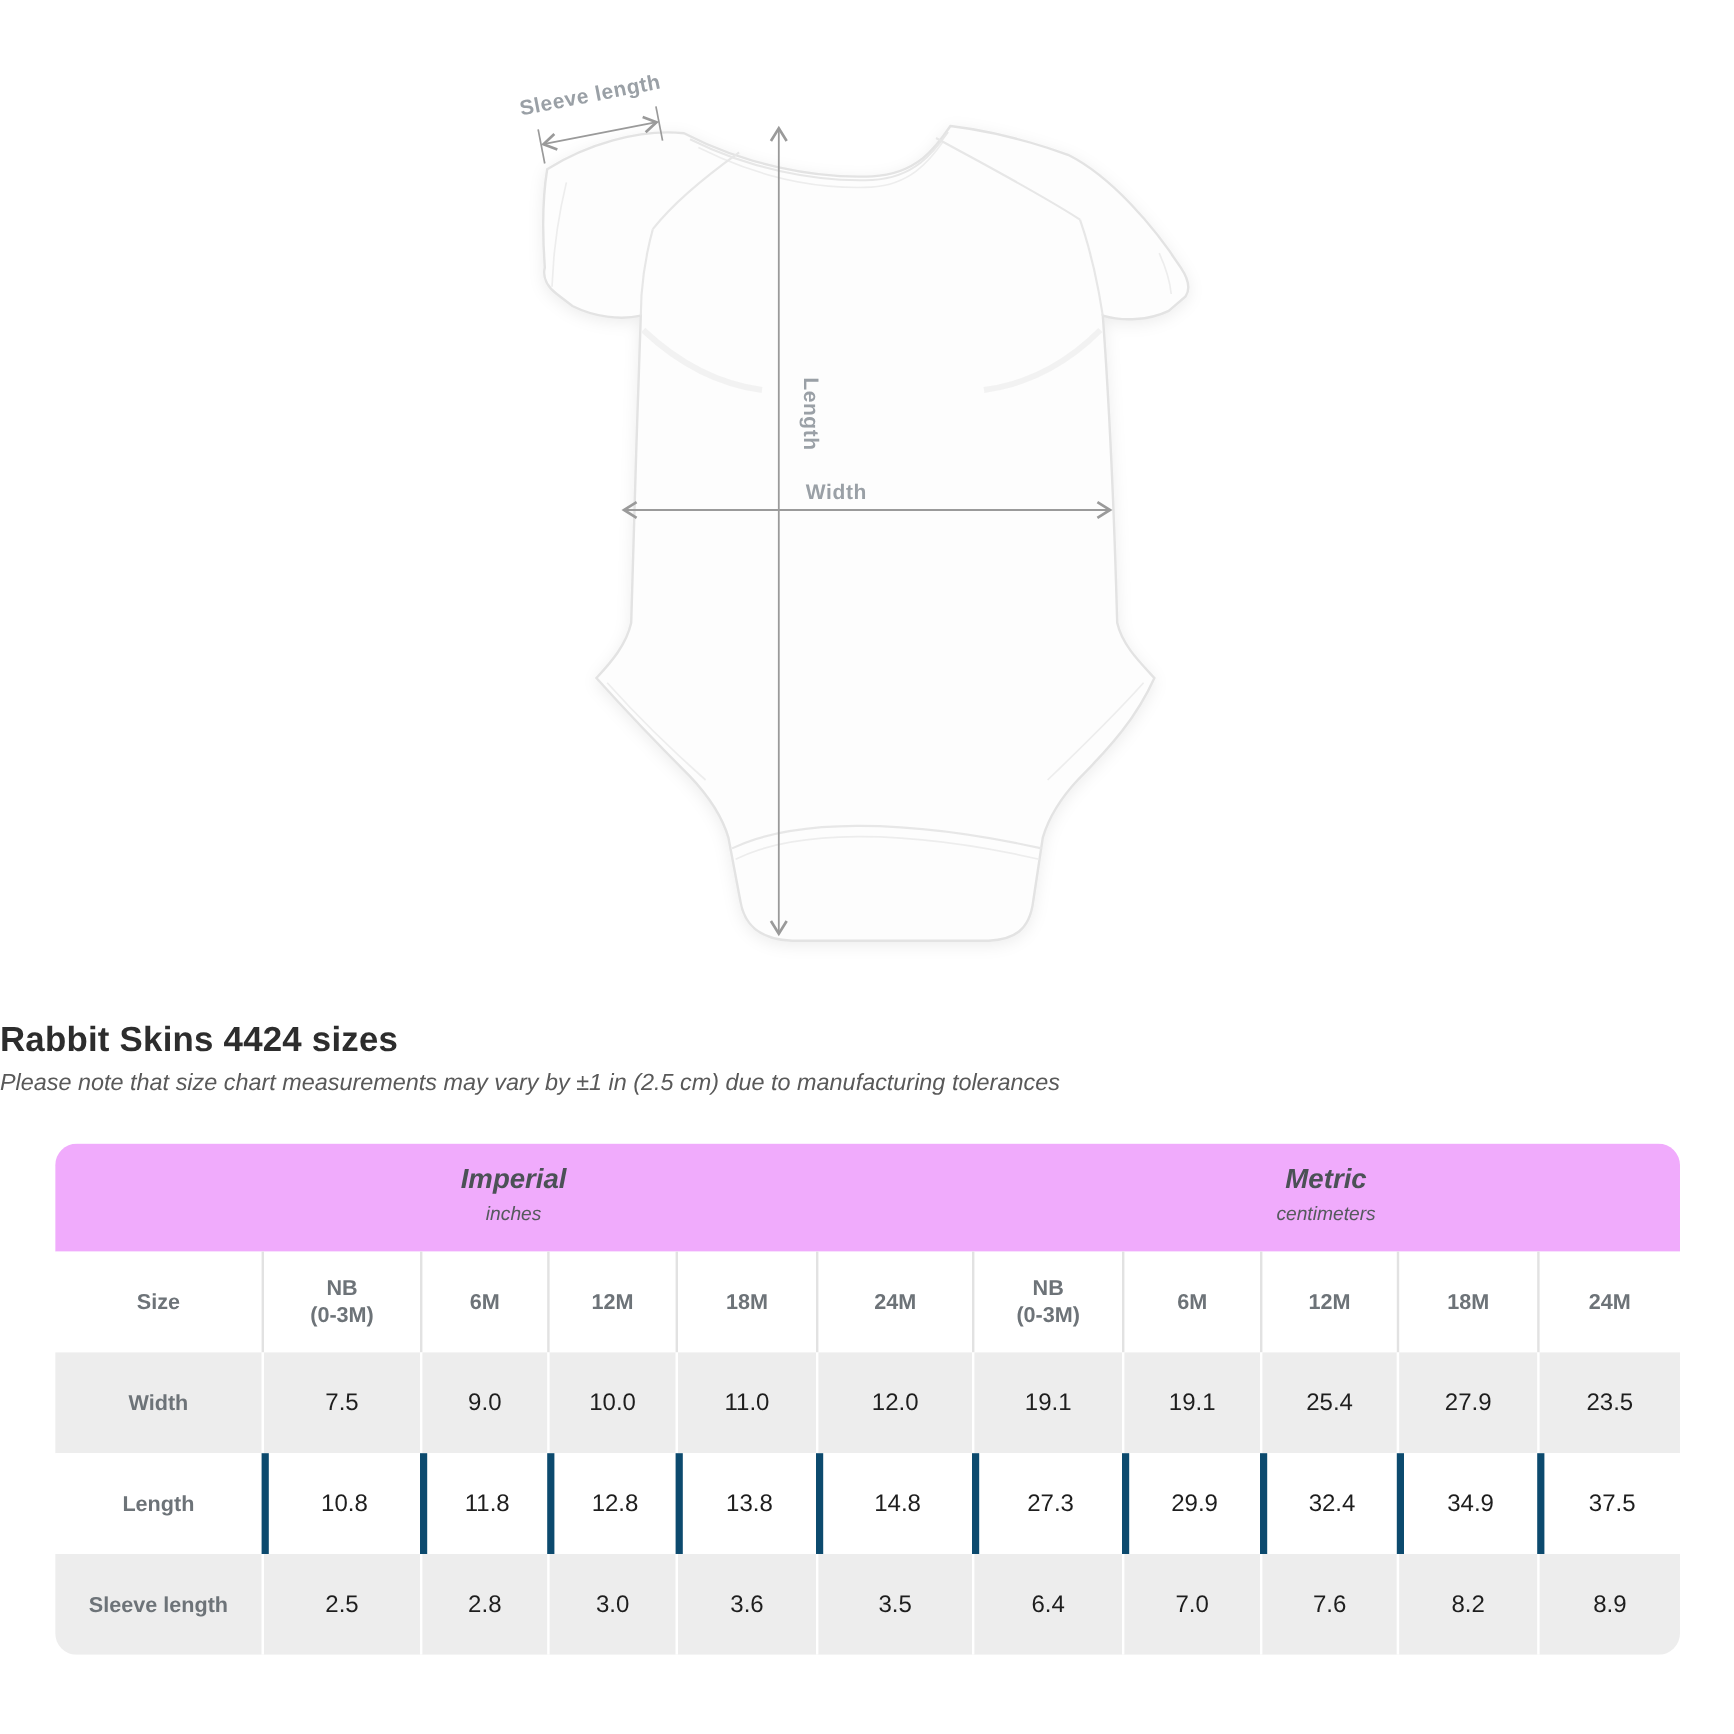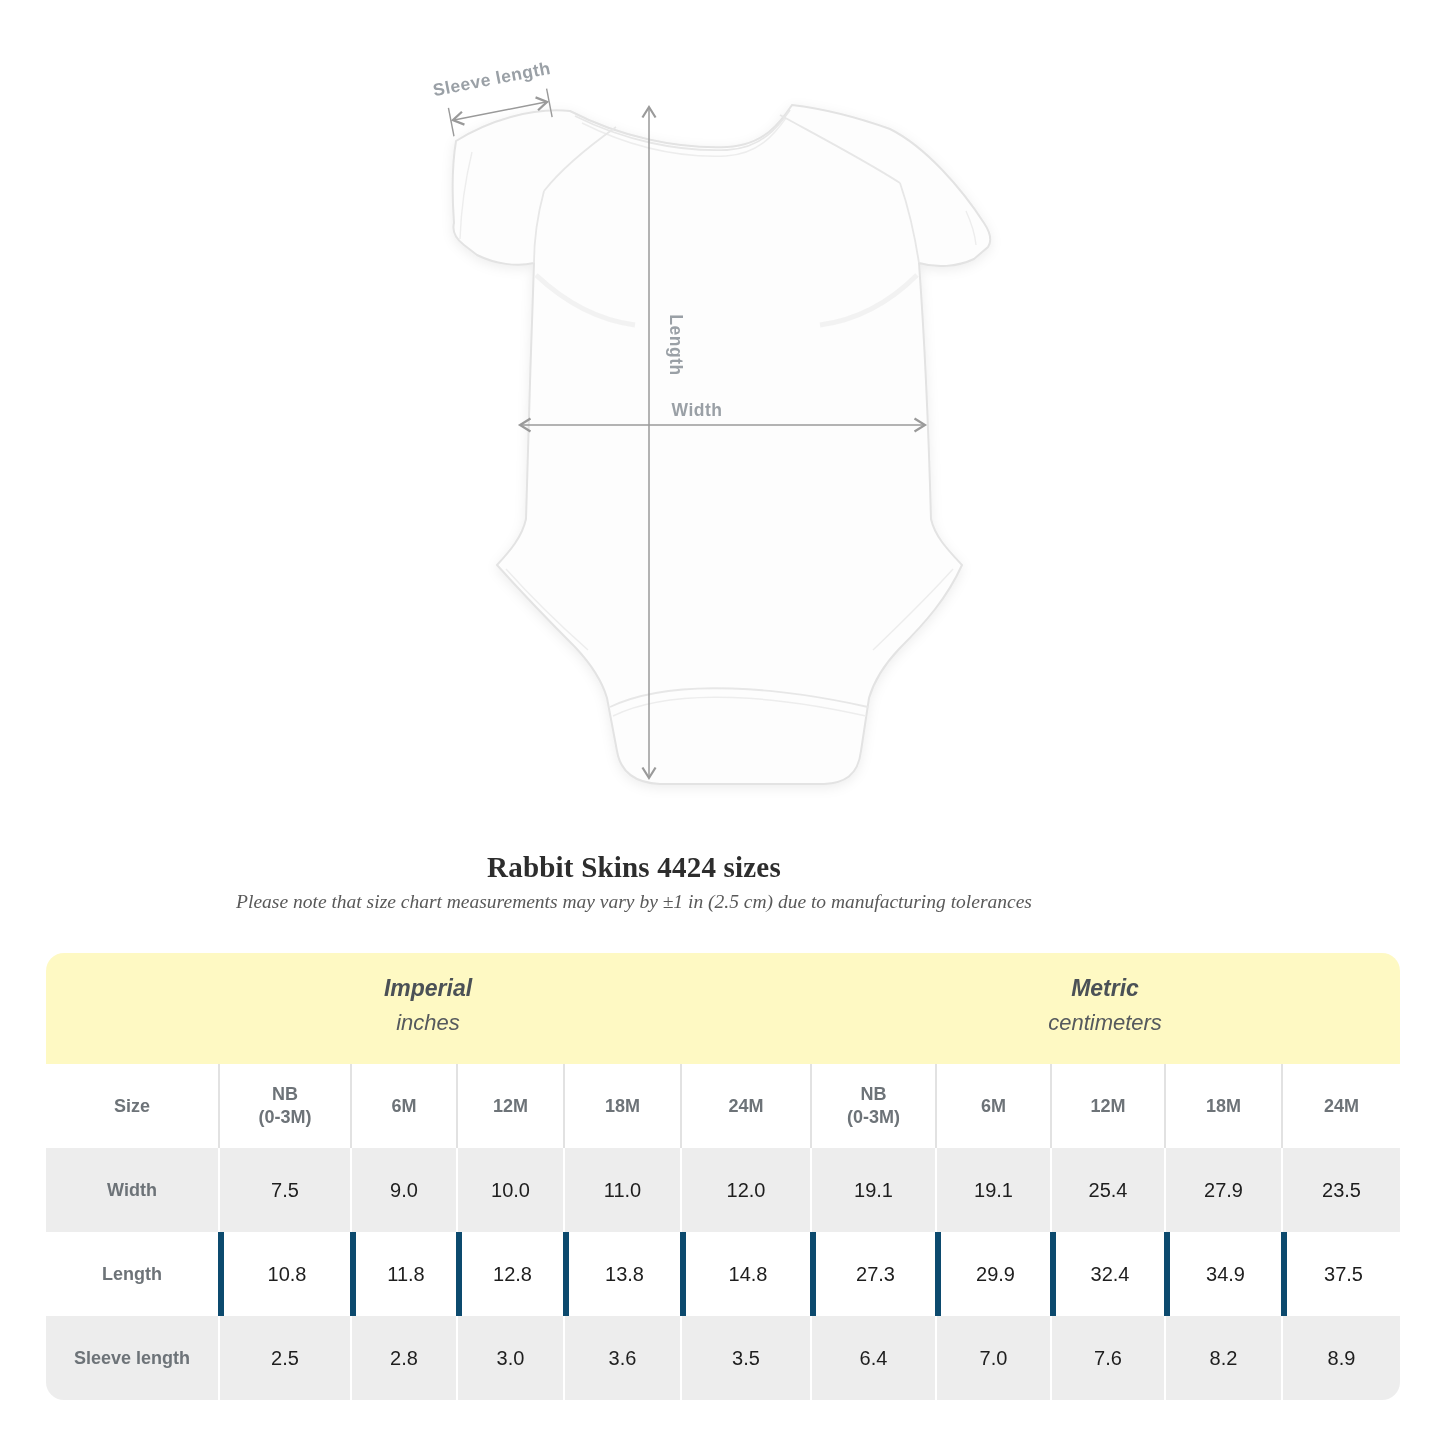--- a/index.html
+++ b/index.html
@@ -13,31 +13,31 @@
   .outline{fill:#fdfdfd;stroke:#e3e3e3;stroke-width:2;}
   .seam{fill:none;stroke:#e7e7e7;stroke-width:1.8;}
   .seam2{fill:none;stroke:#ededed;stroke-width:1.4;}
   .crease{fill:none;stroke:#f1f1f1;stroke-width:5;opacity:.9;}
   .dim-line{fill:none;stroke:#9a9a9a;stroke-width:1.5;}
   .dim-tick{stroke:#9a9a9a;stroke-width:1.4;}
   .dim-label{font-family:"Liberation Sans","DejaVu Sans",sans-serif;
              font-size:17.5px;font-weight:700;fill:#9aa0a6;letter-spacing:.5px;}
 
   
-  .heading{position:absolute;left:0;top:850px;width:1268px;text-align:center;font-family:Liberation Serif, serif;}
+  .heading{position:absolute;left:0;top:850px;width:1268px;text-align:left;}
   .heading h1{margin:0;font-size:29px;line-height:34px;font-weight:700;color:#2d2d2d;letter-spacing:.2px;}
   .heading p{margin:7px 0 0 0;font-size:19.5px;font-style:italic;color:#595959;}
 
   
   .table-wrap{position:absolute;left:46px;top:953px;width:1354px;border-radius:18px;overflow:hidden;}
   table.size{border-collapse:separate;border-spacing:0;table-layout:fixed;width:1354px;}
   table.size td{text-align:center;vertical-align:middle;padding:0;}
-  tr.band td{background:#fef9c3;height:111px;}
+  tr.band td{background:#f0abfc;height:90px;}
   .unit-label{font-size:23px;font-weight:700;font-style:italic;color:#4b5156;transform:translateY(-3px);}
-  .unit-sub{font-size:22px;font-style:italic;color:#55595d;margin-top:8px;transform:translateY(-3px);}
+  .unit-sub{font-size:16px;font-style:italic;color:#55595d;margin-top:8px;transform:translateY(-3px);}
   tr.hdr td{background:#ffffff;height:84px;}
   tr.r-gray td{background:#ededed;height:84px;}
   tr.r-white td{background:#ffffff;height:84px;}
   .h-txt{font-size:18px;font-weight:700;color:#6d7378;}
   .two-line{white-space:pre-line;line-height:1.3;}
   .v-txt{font-size:20px;color:#1e1e1e;margin-left:19px;}
   tr.hdr td + td{border-left:2px solid #e2e2e2;}
   tr.r-white td + td{border-left:6px solid #0c4a6e;}
   tr.r-gray td + td{border-left:2px solid #ffffff;}
   tr.band td + td{border-left:none;}

